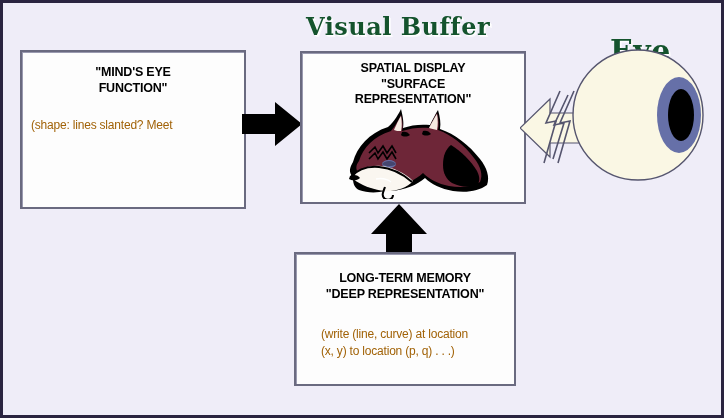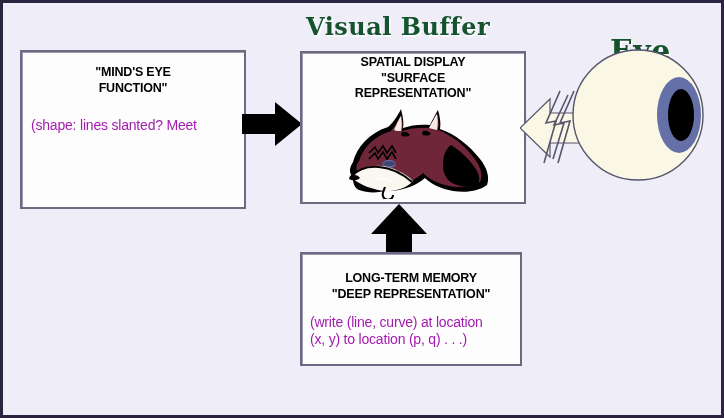--- a/index.html
+++ b/index.html
@@ -44,44 +44,44 @@
   .box {
     position: absolute;
     box-sizing: border-box;
     background: #FDFDFD;
     border: 2px solid #6A6A80;
     box-shadow: 1px 1px 0 #9a9ab0 inset;
     padding: 0;
   }
   #mind-eye-box  { left: 17px;  top: 47px;  width: 226px; height: 159px; }
   #spatial-box   { left: 297px; top: 48px;  width: 226px; height: 153px; }
-  #ltm-box       { left: 297px; top: 249px; width: 222px; height: 114px; }
+  #ltm-box       { left: 291px; top: 249px; width: 222px; height: 134px; }
 
   .box-heading {
     text-align: center;
     font-size: 12.5px;
     font-weight: bold;
     color: #000;
     line-height: 15.5px;
     letter-spacing: -0.2px;
   }
   .box-body {
-    font-size: 14px;
-    color: #a21caf;
+    font-size: 12px;
+    color: #a16207;
     line-height: 17px;
     letter-spacing: -0.2px;
   }
 
   #mind-eye-box .box-heading { margin-top: 13px; }
   #mind-eye-box .box-body    { margin-top: 21px; padding: 0 9px; }
 
-  #spatial-box .box-heading  { margin-top: 2px; }
+  #spatial-box .box-heading  { margin-top: 8px; }
 
   #ltm-box .box-heading      { margin-top: 17px; }
-  #ltm-box .box-body         { margin-top: 12px; padding: 0 8px; }
+  #ltm-box .box-body         { margin-top: 24px; padding: 0 25px; }
 
   
   .arrow { position: absolute; }
   #arrow-right {
     left: 239px;
     top: 99px;
     width: 60px;
     height: 44px;
   }
   #arrow-up {

